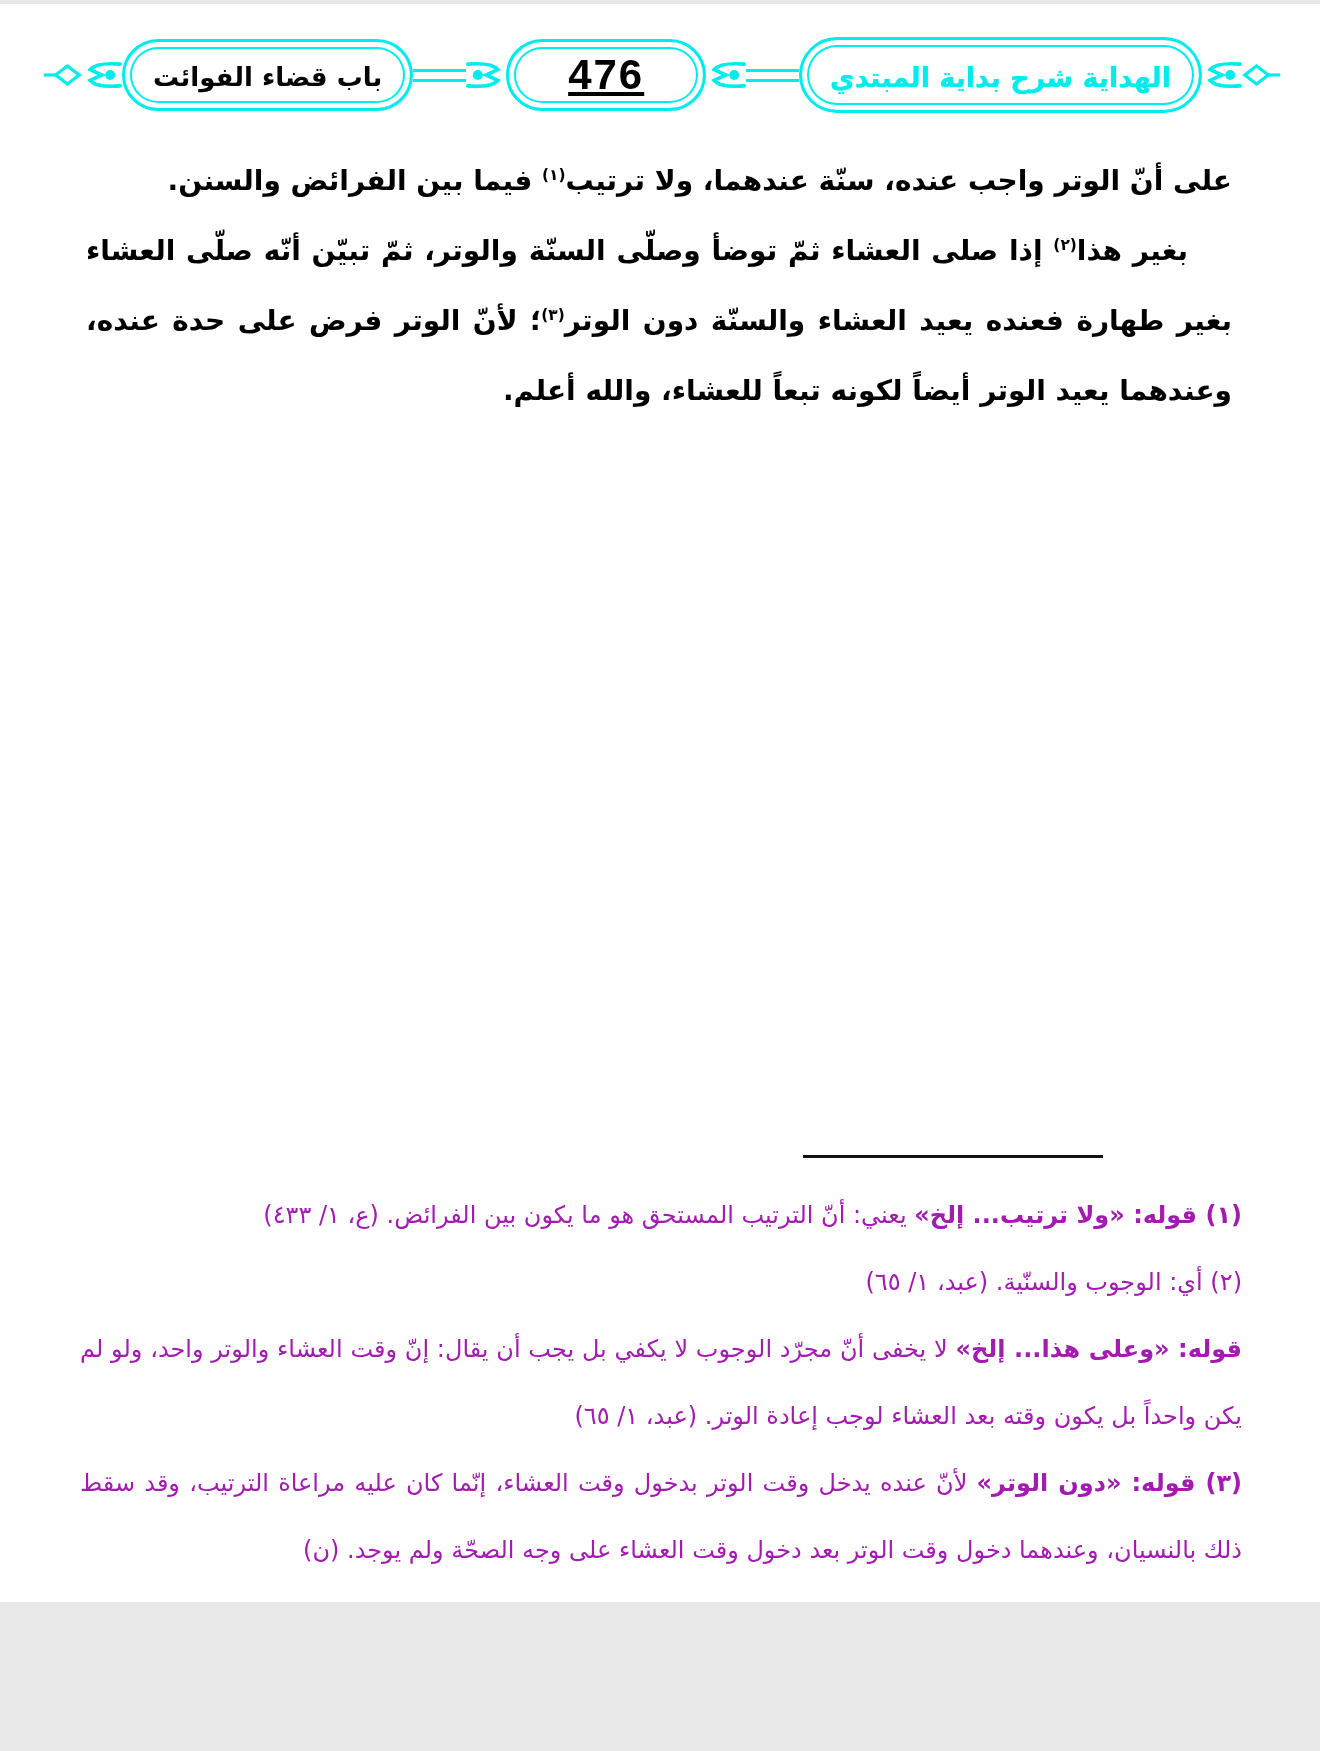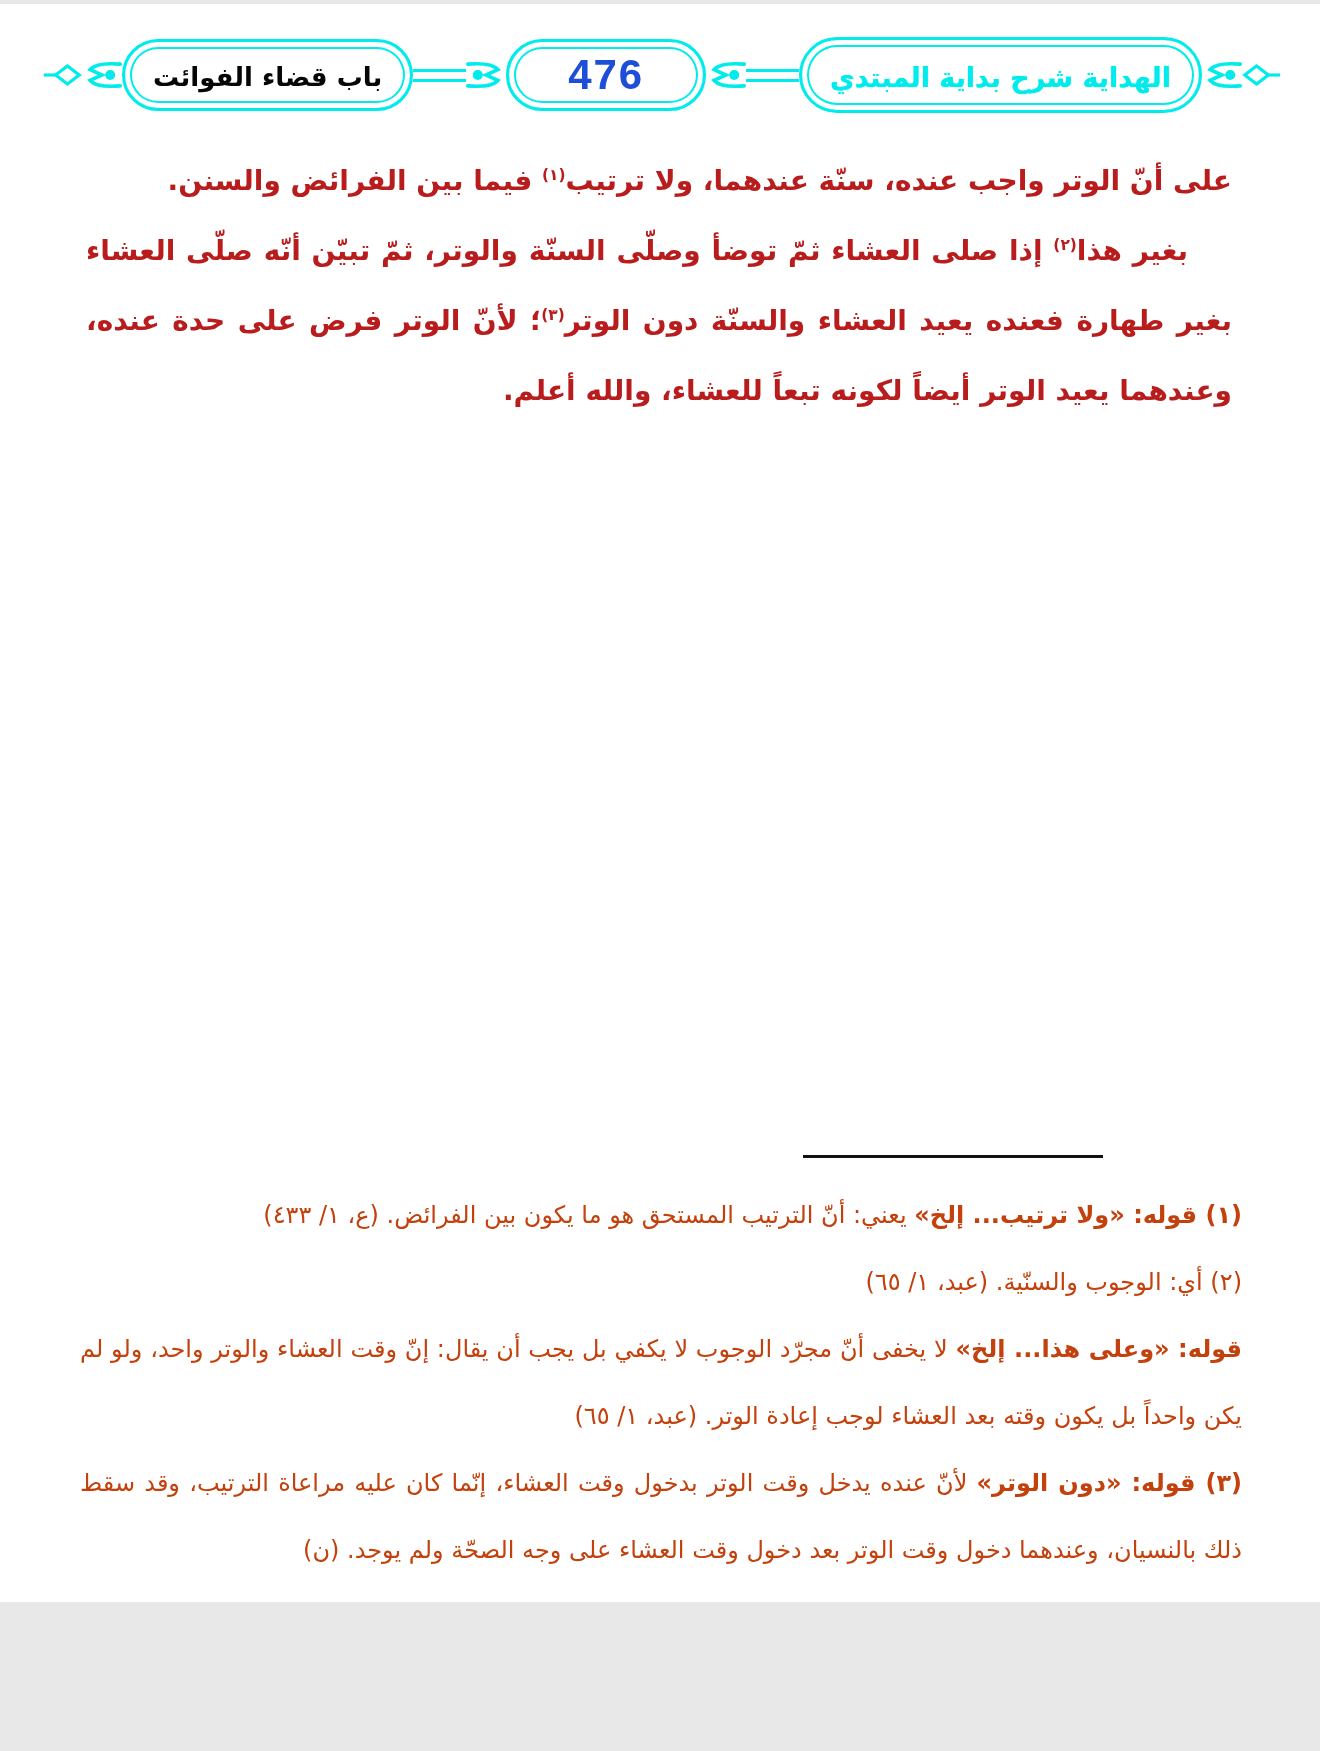--- a/index.html
+++ b/index.html
@@ -48,22 +48,22 @@
     padding:0 28px;
   }
   .capsule.chapter{height:72px;min-width:290px;}
   .capsule.pagenum{height:72px;min-width:200px;}
   .capsule.book{height:76px;min-width:305px;}
   .chapter-text{
     color:#060606;font-weight:bold;font-size:26px;line-height:1;
     padding-top:4px;
   }
   .pagenum-text{
-    color:#1d4ed8;font-weight:bold;font-size:42px;line-height:1;
-    letter-spacing:2px;font-family:"Liberation Sans",sans-serif;
+    color:#000000;font-weight:bold;font-size:42px;line-height:1;
+    letter-spacing:2px;font-family:"Liberation Sans",sans-serif;text-decoration:underline;
   }
   .book-text{
     color:var(--accent);font-weight:bold;font-size:27px;line-height:1;
     padding-top:4px;text-shadow:0 0 1px var(--accent);
   }
   .orn{flex:0 0 auto;display:block;}
   .flip{transform:scaleX(-1);}
 
   
   .header-rule{top:30px;left:42px;right:38px;height:82px;}
@@ -73,42 +73,42 @@
     padding-top:6px;letter-spacing:4px;
   }
 
   
   .body-text{
     position:absolute;top:142px;right:88px;left:86px;
     direction:rtl;
     text-align:justify;
     font-size:28px;font-weight:bold;
     line-height:70px;
-    color:#b91c1c;
+    color:#000000;
   }
   .body-text p.indented{text-indent:44px;}
   sup{
     font-size:0.55em;
     vertical-align:super;
     line-height:0;
     font-weight:bold;
   }
 
   
   .footnote-sep{
     position:absolute;top:1151px;right:217px;
     width:300px;height:3px;background:#111;
   }
   .footnotes{
     position:absolute;top:1178px;right:78px;left:80px;
     direction:rtl;
     text-align:justify;
     font-size:24px;font-weight:normal;
     line-height:67px;
-    color:#c2410c;
+    color:#a21caf;
   }
   .footnotes p{margin:0;}
   .footnotes b{font-weight:bold;}
 
   
   .website{
     position:absolute;top:1692px;right:50px;
     font-family:"Liberation Sans",sans-serif;
     font-size:27px;color:var(--url-gray);
     letter-spacing:0.5px;

